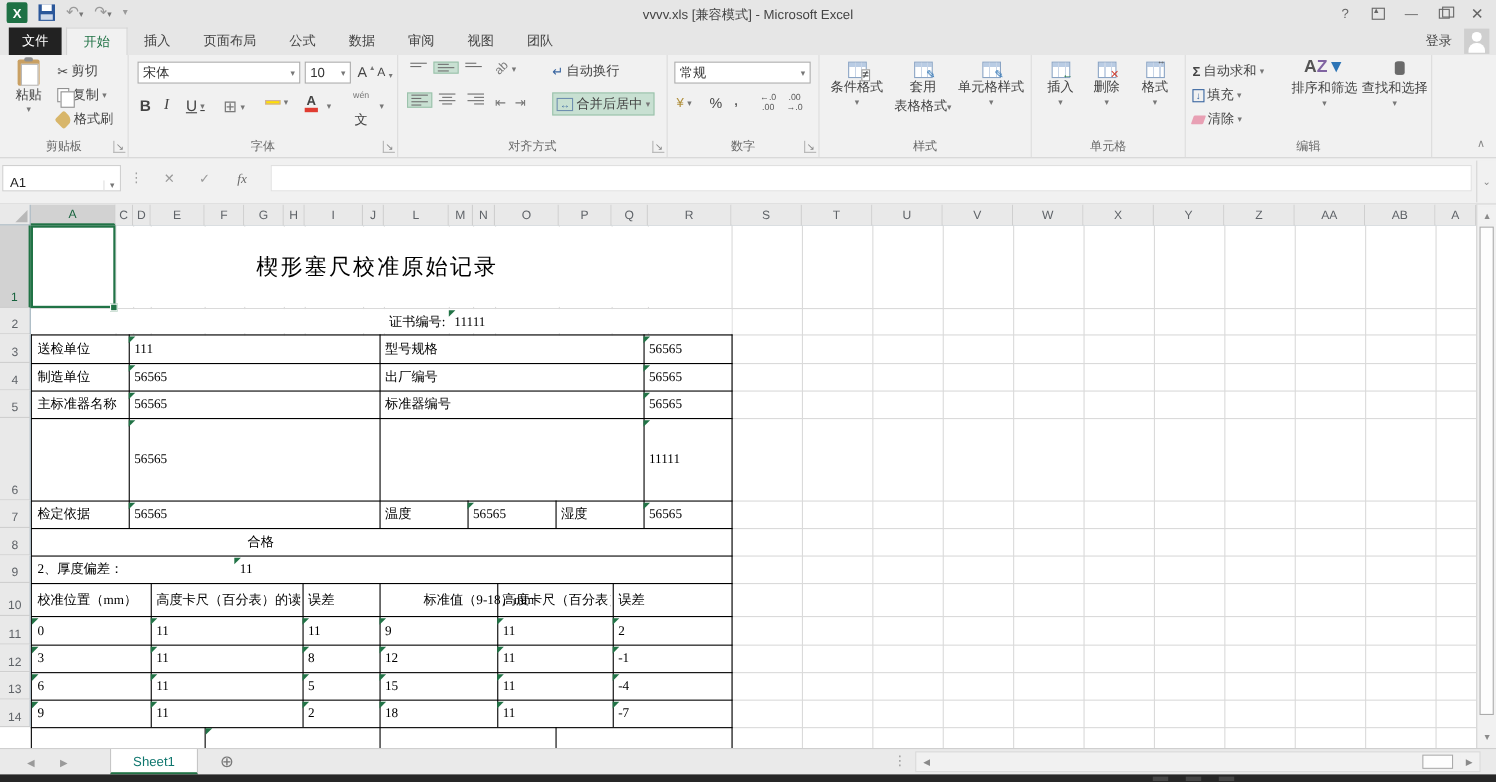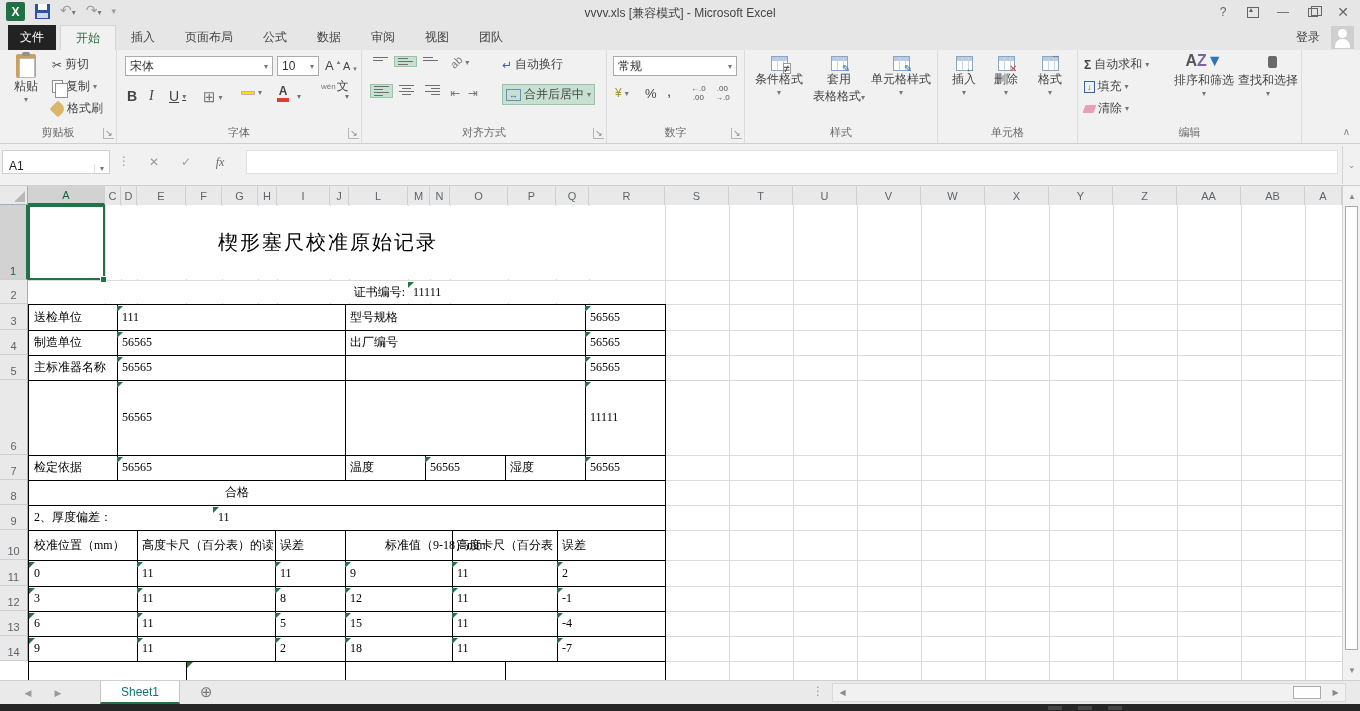--- a/index.html
+++ b/index.html
@@ -208,21 +208,21 @@
         </div>
       <div class="smbtn" style="left:124px;top:38px">
           <span class="fillbar"></span>
           <span class="dd">▾</span>
         </div>
       <div class="smbtn" style="left:160px;top:34px;flex-direction:column;gap:0">
           <b style="font-size:12px">A</b>
           <span class="redbar"></span>
         </div>
       <span class="dd abs" style="left:180px;top:42px">▾</span>
-      <div class="smbtn" style="left:204px;top:32px;flex-direction:row;gap:1px;line-height:9px">
+      <div class="smbtn" style="left:204px;top:32px;flex-direction:column;gap:14px;line-height:9px">
           <span style="font-size:8px;color:#777">wén</span>
           <span>文</span>
         </div>
       <span class="dd abs" style="left:228px;top:42px">▾</span>
       <div class="glabel">字体</div>
       <div class="launcher">↘</div>
     </div>
 
     <div class="rgroup" style="left:362px;width:245px">
       <div class="tgl" style="left:8px;top:6px">
@@ -520,39 +520,40 @@
       <div class="rowh" style="top: 169px; height: 25px; padding-bottom: 2px;">5</div>
       <div class="rowh" style="top: 194px; height: 75px; padding-bottom: 2px;">6</div>
       <div class="rowh" style="top: 269px; height: 25px; padding-bottom: 2px;">7</div>
       <div class="rowh" style="top: 294px; height: 25px; padding-bottom: 2px;">8</div>
       <div class="rowh" style="top: 319px; height: 25px; padding-bottom: 2px;">9</div>
       <div class="rowh" style="top: 344px; height: 30px; padding-bottom: 2px;">10</div>
       <div class="rowh" style="top: 374px; height: 26px; padding-bottom: 2px;">11</div>
       <div class="rowh" style="top: 400px; height: 25px; padding-bottom: 2px;">12</div>
       <div class="rowh" style="top: 425px; height: 25px; padding-bottom: 2px;">13</div>
       <div class="rowh" style="top: 450px; height: 25px; padding-bottom: 2px;">14</div>
-      <div class="gcell title" style="left: 88px; top: 20px; width: 480px; height: 73px;">楔形塞尺校准原始记录</div>
+      <div class="gcell title" style="left: 103px; top: 20px; width: 480px; height: 73px;">楔形塞尺校准原始记录</div>
       <div class="gcell right" style="left: 328px; top: 95px; width: 80px; height: 22px;">证书编号:</div>
       <div class="gcell" style="left: 410px; top: 95px; width: 100px; height: 22px;">11111</div>
       <div class="tri" style="left: 408px; top: 96px;"></div>
       <div class="gcell" style="left: 31px; top: 119px; width: 84px; height: 24px;">送检单位</div>
       <div class="gcell" style="left: 119px; top: 119px; width: 222px; height: 24px;">111</div>
       <div class="tri" style="left: 117px; top: 120px;"></div>
       <div class="gcell" style="left: 347px; top: 119px; width: 234px; height: 24px;">型号规格</div>
       <div class="gcell" style="left: 587px; top: 119px; width: 76px; height: 24px;">56565</div>
       <div class="tri" style="left: 585px; top: 120px;"></div>
       <div class="gcell" style="left: 31px; top: 145px; width: 84px; height: 23px;">制造单位</div>
       <div class="gcell" style="left: 119px; top: 145px; width: 222px; height: 23px;">56565</div>
       <div class="tri" style="left: 117px; top: 146px;"></div>
       <div class="gcell" style="left: 347px; top: 145px; width: 234px; height: 23px;">出厂编号</div>
       <div class="gcell" style="left: 587px; top: 145px; width: 76px; height: 23px;">56565</div>
       <div class="tri" style="left: 585px; top: 146px;"></div>
       <div class="gcell" style="left: 31px; top: 170px; width: 84px; height: 23px;">主标准器名称</div>
       <div class="gcell" style="left: 119px; top: 170px; width: 222px; height: 23px;">56565</div>
       <div class="tri" style="left: 117px; top: 171px;"></div>
+      <div class="gcell" style="left: 347px; top: 170px; width: 234px; height: 23px;">标准器编号</div>
       <div class="gcell" style="left: 587px; top: 170px; width: 76px; height: 23px;">56565</div>
       <div class="tri" style="left: 585px; top: 171px;"></div>
       <div class="gcell" style="left: 119px; top: 195px; width: 222px; height: 73px;">56565</div>
       <div class="tri" style="left: 117px; top: 196px;"></div>
       <div class="gcell" style="left: 587px; top: 195px; width: 76px; height: 73px;">11111</div>
       <div class="tri" style="left: 585px; top: 196px;"></div>
       <div class="gcell" style="left: 31px; top: 270px; width: 84px; height: 23px;">检定依据</div>
       <div class="gcell" style="left: 119px; top: 270px; width: 222px; height: 23px;">56565</div>
       <div class="tri" style="left: 117px; top: 271px;"></div>
       <div class="gcell" style="left: 347px; top: 270px; width: 74px; height: 23px;">温度</div>

